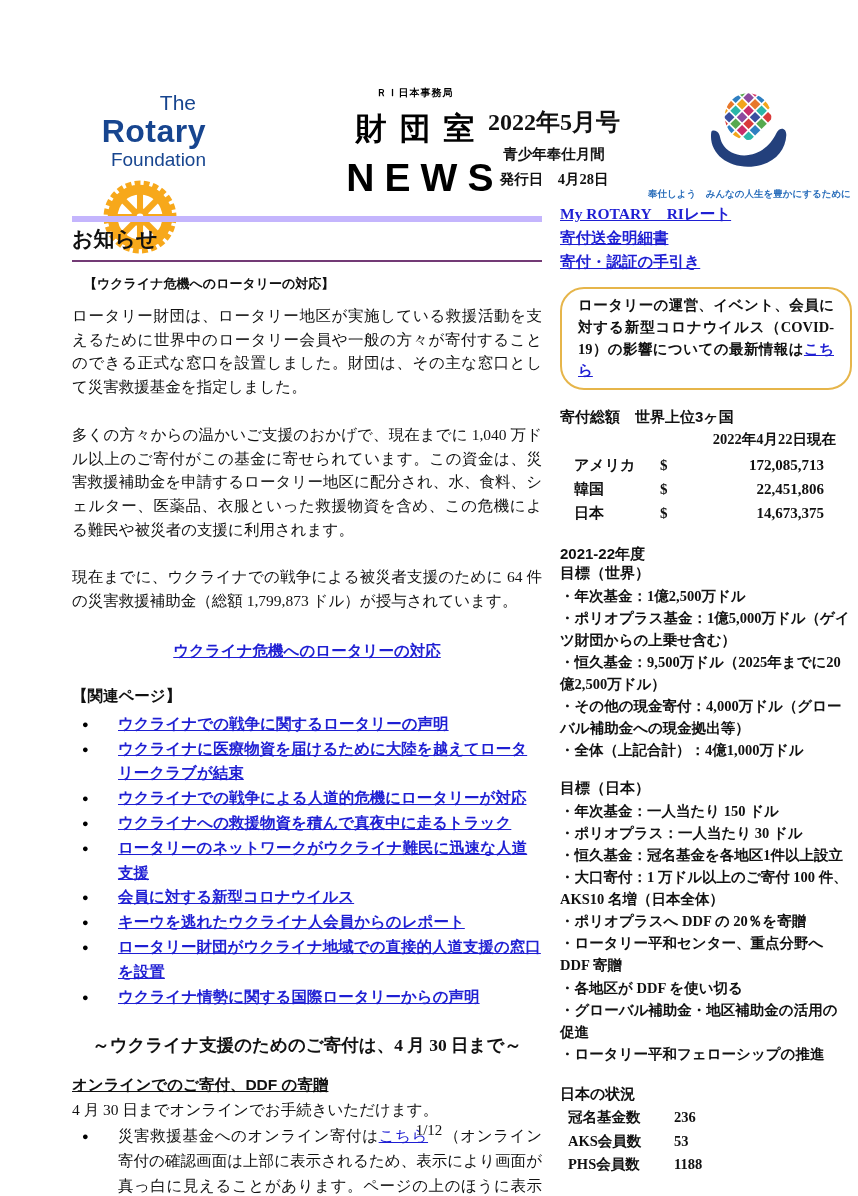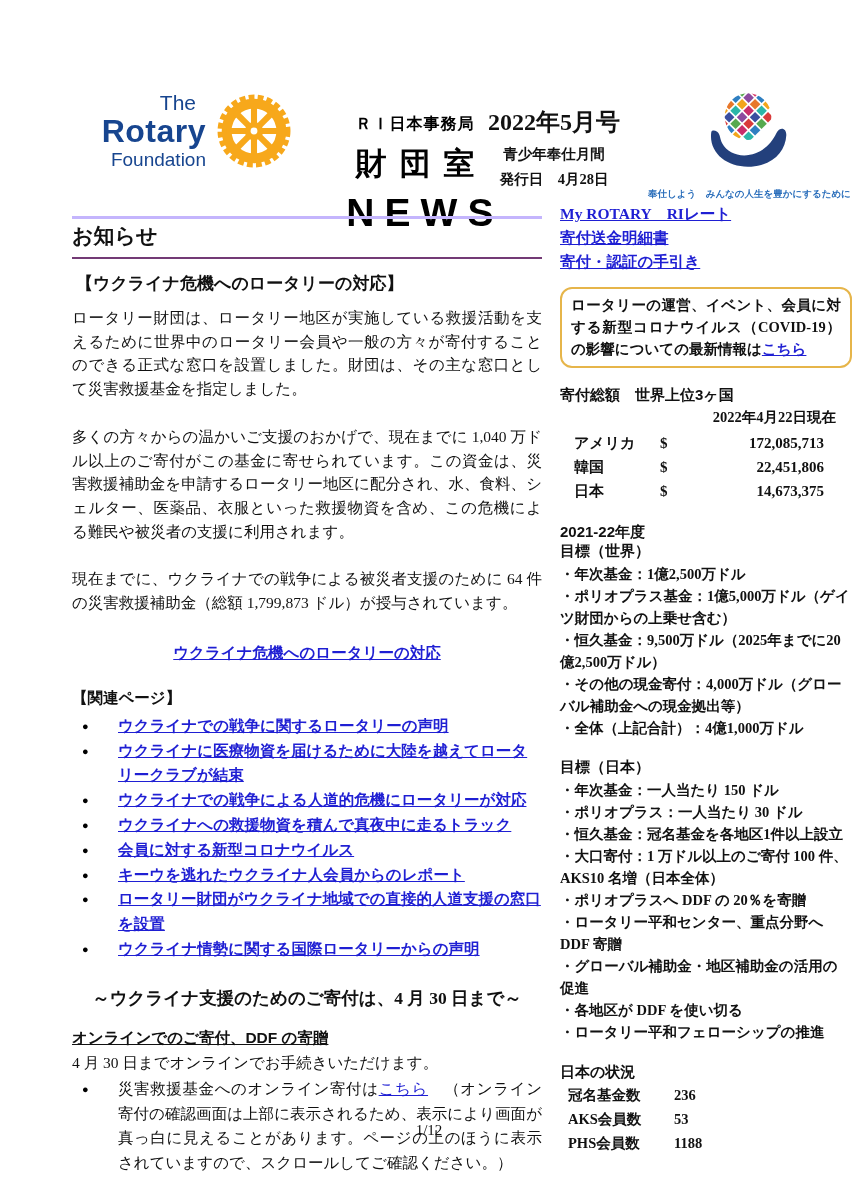--- a/index.html
+++ b/index.html
@@ -1,61 +1,61 @@
 <!DOCTYPE html>
 <html><head>
 <meta charset="utf-8">
 <style>
   html,body{margin:0;padding:0;background:#fff;}
   body{font-family:"Liberation Serif","DejaVu Serif",serif;color:#111;}
   .page{position:relative;width:858px;height:1196px;background:#fff;overflow:hidden;}
 
   
-  .trf{position:absolute;left:74px;top:92px;display:flex;align-items:center;gap:10px;}
+  .trf{position:absolute;left:74px;top:92px;display:flex;align-items:center;gap:10px;flex-direction:column;}
   .trf-text{width:132px;color:#17458f;font-family:"Liberation Sans","DejaVu Sans",sans-serif;line-height:1;}
   .trf-the{font-size:21px;text-align:right;padding-right:10px;margin-bottom:2px;}
   .trf-rotary{font-size:32px;font-weight:bold;text-align:right;letter-spacing:.5px;}
   .trf-foundation{font-size:19px;text-align:right;margin-top:3px;}
   .masthead{position:absolute;left:336px;top:86px;width:158px;text-align:center;
             font-family:"Liberation Sans","DejaVu Sans",sans-serif;font-weight:bold;color:#000;}
-  .mast1{font-size:16px;letter-spacing:1px;margin-top:28px;}
+  .mast1{font-size:10px;letter-spacing:1px;}
   .mast2{font-size:31px;letter-spacing:.42em;margin:8px 0 6px;text-indent:.42em;}
   .mast3{font-size:39px;letter-spacing:.26em;text-indent:.26em;}
   .issue{position:absolute;left:486px;top:106px;width:136px;text-align:center;font-weight:bold;}
   .issue-no{font-size:24px;margin-bottom:7px;}
   .issue-theme{font-size:14.5px;margin-bottom:6px;}
   .issue-date{font-size:14.5px;}
   .globe-block{position:absolute;left:648px;top:88px;width:200px;text-align:center;}
   .slogan{font-family:"Liberation Sans","DejaVu Sans",sans-serif;font-weight:bold;
           font-size:9.5px;color:#2a6ebb;white-space:nowrap;margin-top:12px;}
 
   
   .left-col{position:absolute;left:72px;top:216px;width:470px;}
-  .sec-head{border-top:3px solid #c4b5fd;border-bottom:2.5px solid #733a75;
+  .sec-head{border-top:6px solid #c4b5fd;border-bottom:2.5px solid #733a75;
             padding:3px 0 7px;font-size:21px;font-weight:bold;}
-  .article-title{margin:13px 4px 11px;font-family:Liberation Sans, sans-serif;
-                 font-size:17px;font-weight:bold;}
+  .article-title{margin:13px 12px 11px;font-family:Liberation Sans, sans-serif;
+                 font-size:13px;font-weight:bold;}
   .para{margin:0 0 24px;font-size:15.5px;line-height:1.53;text-align:justify;}
   a{color:#1f1fd3;text-decoration:underline;cursor:pointer;}
   .center-link-wrap{text-align:center;margin:28px 0 24px;font-size:15.5px;font-weight:600;}
   .related-head{font-size:15.5px;font-weight:600;margin:0 0 5px;}
   ul.blist{list-style:none;margin:0;padding:0;}
   ul.blist li{position:relative;padding-left:46px;font-size:15.5px;line-height:1.6;}
   ul.blist li::before{content:"●";position:absolute;left:10px;top:4px;font-size:11px;color:#000;}
   ul.related li{font-weight:600;}
   .deadline{text-align:center;font-size:17.5px;font-weight:bold;margin:24px 0 18px;}
   .online-head{font-family:"Liberation Sans","DejaVu Sans",sans-serif;font-size:15.5px;
                font-weight:bold;text-decoration:underline;margin:0 0 4px;}
   .online-intro{font-size:15.5px;margin:0 0 3px;}
   ul.online li{text-align:justify;}
 
   
   .right-col{position:absolute;left:560px;top:204px;width:292px;}
   .rlink{display:block;font-size:15.5px;font-weight:600;margin-bottom:3px;width:max-content;}
-  .covid{border:2px solid #e6b54a;border-radius:12px;padding:6px 9px;margin:14px 0 18px;
+  .covid{border:2px solid #e6b54a;border-radius:24px;padding:6px 16px;margin:14px 0 18px;
          font-size:14.5px;font-weight:600;line-height:1.5;text-align:justify;}
   .h-gothic{font-family:"Liberation Sans","DejaVu Sans",sans-serif;font-size:15px;font-weight:bold;}
   .don-title{margin:0;}
   .don-asof{font-size:14.5px;font-weight:600;text-align:right;padding-right:16px;margin:3px 0 4px;}
   .don-row{display:flex;font-size:15px;font-weight:600;line-height:1.6;padding-left:14px;}
   .don-country{width:86px;}
   .don-cur{width:36px;}
   .don-amt{flex:1;text-align:right;padding-right:28px;}
   .goals-year{margin:20px 0 0;}
   .goals-title{margin:0 0 2px;}
@@ -157,20 +157,21 @@
     <div class="center-link-wrap">
       <a>ウクライナ危機へのロータリーの対応</a>
     </div>
 
     <div class="related-head">【関連ページ】</div>
     <ul class="blist related">
       <li><a>ウクライナでの戦争に関するロータリーの声明</a></li>
       <li><a>ウクライナに医療物資を届けるために大陸を越えてロータリークラブが結束</a></li>
       <li><a>ウクライナでの戦争による人道的危機にロータリーが対応</a></li>
       <li><a>ウクライナへの救援物資を積んで真夜中に走るトラック</a></li>
+      <li><a>ロータリーのネットワークがウクライナ難民に迅速な人道支援</a></li>
       <li><a>会員に対する新型コロナウイルス</a></li>
       <li><a>キーウを逃れたウクライナ人会員からのレポート</a></li>
       <li><a>ロータリー財団がウクライナ地域での直接的人道支援の窓口を設置</a></li>
       <li><a>ウクライナ情勢に関する国際ロータリーからの声明</a></li>
     </ul>
 
     <div class="deadline">～ウクライナ支援のためのご寄付は、4 月 30 日まで～</div>
 
     <div class="online-head">オンラインでのご寄付、DDF の寄贈</div>
     <div class="online-intro">4 月 30 日までオンラインでお手続きいただけます。</div>
@@ -220,22 +221,22 @@
     </ul>
 
     <div class="h-gothic goals-title mt">目標（日本）</div>
     <ul class="goals">
       <li>・年次基金：一人当たり 150 ドル</li>
       <li>・ポリオプラス：一人当たり 30 ドル</li>
       <li>・恒久基金：冠名基金を各地区1件以上設立</li>
       <li>・大口寄付：1 万ドル以上のご寄付 100 件、AKS10 名増（日本全体）</li>
       <li>・ポリオプラスへ DDF の 20％を寄贈</li>
       <li>・ロータリー平和センター、重点分野へ DDF 寄贈</li>
+      <li>・各地区が DDF を使い切る</li>
       <li>・グローバル補助金・地区補助金の活用の促進</li>
-      <li>・各地区が DDF を使い切る</li>
       <li>・ロータリー平和フェローシップの推進</li>
     </ul>
 
     <div class="h-gothic status-title">日本の状況</div>
     <div class="status-row">
       <span class="status-label">冠名基金数</span>
       <span>236</span>
     </div>
     <div class="status-row">
       <span class="status-label">AKS会員数</span>

